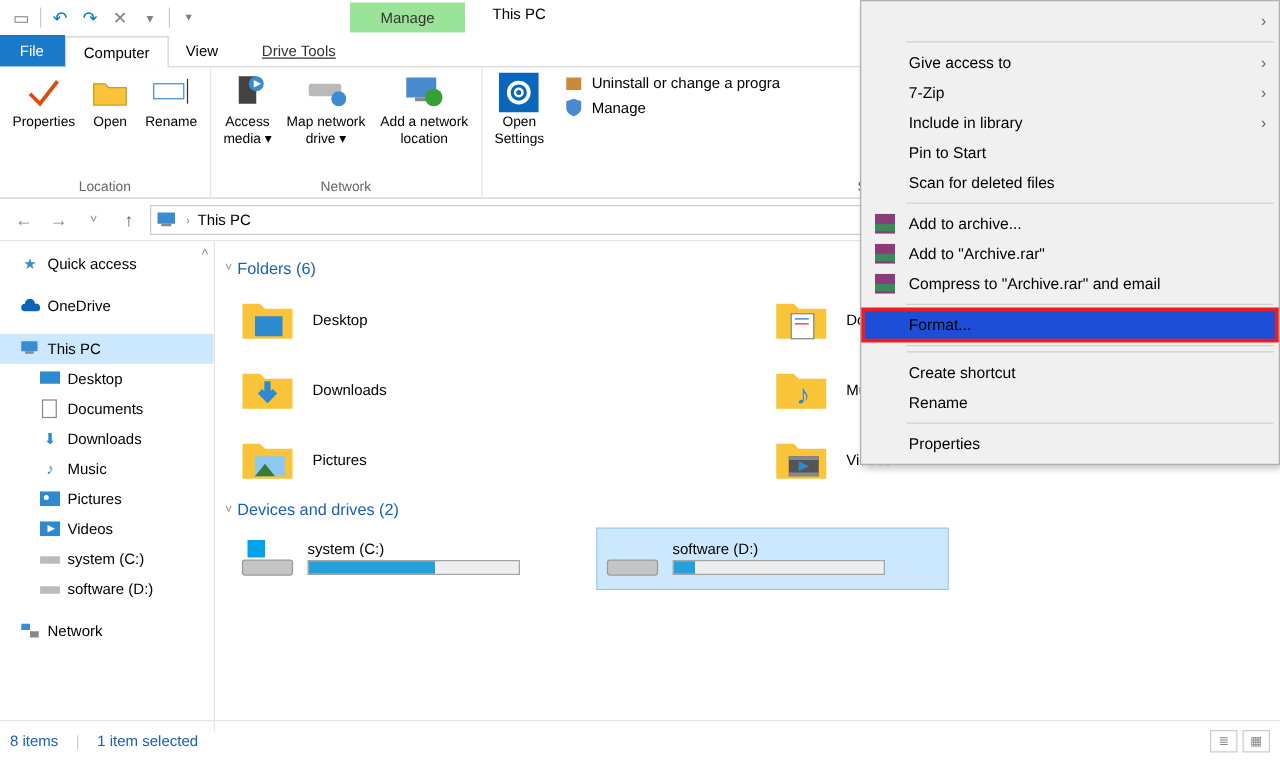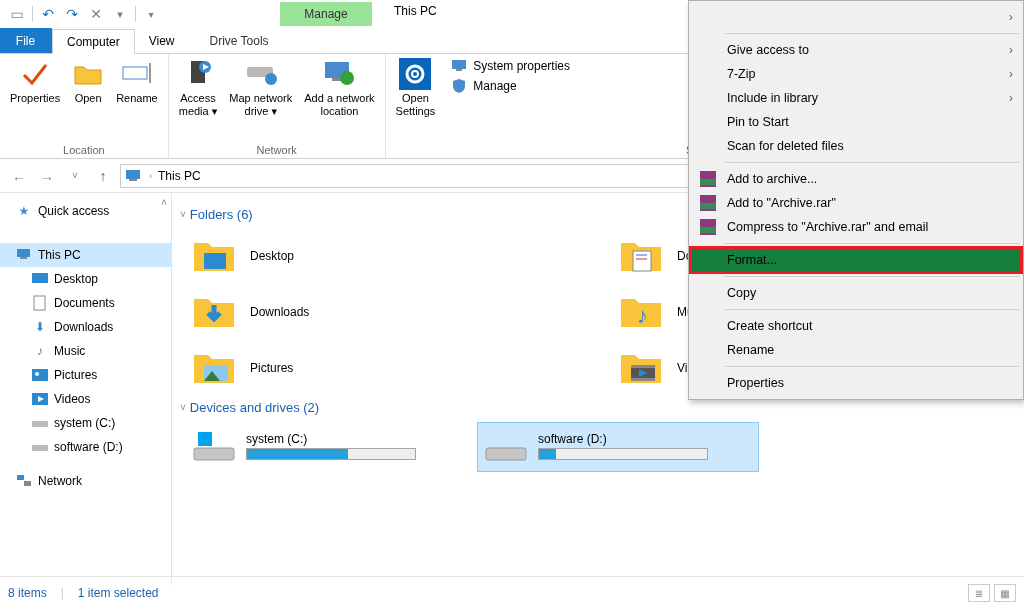--- a/index.html
+++ b/index.html
@@ -12,21 +12,21 @@
 .qat-btn.gray { color: #808080; }
 .qat-sep { width: 1px; height: 16px; background: #ccc; margin: 0 2px; }
 .contextual { margin-left: 118px; width: 92px; text-align: center; background: #9ae49a; padding: 5px 0; font-size: 12px; color:#333;}
 .title-text { margin-left: 22px; font-size: 12px; align-self:flex-start; padding-top:4px;}
 
 
 .tabs { height: 26px; display: flex; align-items: stretch; border-bottom: 1px solid #d0d0d0; }
 .tab { padding: 0 14px; display: flex; align-items: center; font-size: 12px; border-right: 1px solid transparent; cursor: default;}
 .tab.file { background: #1979ca; color: #fff; width: 52px; justify-content: center;}
 .tab.active { background: #fff; border: 1px solid #d0d0d0; border-bottom-color: #fff; position:relative; top:1px;}
-.tab.drivetools { color:#333; }
+.tab.drivetools { color:#333;text-decoration:underline; }
 
 
 .ribbon { height: 105px; display: flex; border-bottom: 1px solid #d0d0d0; background: #fff; }
 .group { display: flex; flex-direction: column; justify-content: space-between; border-right: 1px solid #e5e5e5; padding: 4px 8px 2px; }
 .group-items { display: flex; gap: 8px; align-items: flex-start; }
 .rbtn { display: flex; flex-direction: column; align-items: center; width: auto; padding: 0 2px; text-align: center; cursor: default;}
 .rbtn .ricon { width: 32px; height: 32px; display:flex;align-items:center;justify-content:center; }
 .rbtn .rlabel { font-size: 11px; line-height: 13px; margin-top: 2px; white-space: pre-line; }
 .group-label { text-align: center; font-size: 11px; color: #666; margin-top: 2px; }
 .small-stack { display: flex; flex-direction: column; gap: 4px; margin-left: 6px; }
@@ -72,21 +72,21 @@
 .status { position:absolute; bottom:0; left:0; right:0; height: 28px; border-top: 1px solid #e5e5e5; display: flex; align-items: center; padding: 16px 8px; font-size: 12px; color: #1a5fb4; gap: 14px; }
 .status .views { margin-left:auto; display:flex; gap:4px; color:#888;}
 .view-btn{ width:22px;height:18px;border:1px solid #ccc; display:flex;align-items:center;justify-content:center; font-size:10px;}
 
 
 .context { position: absolute; top: 0; right: 0; width: 336px; background: #f0f0f0; border: 1px solid #b0b0b0; box-shadow: 2px 3px 6px rgba(0,0,0,.25); padding: 4px 2px; z-index: 50; }
 .citem { display: flex; align-items: center; padding: 5px 8px 5px 36px; font-size: 12.5px; position: relative; min-height: 20px;}
 .citem .cicon { position: absolute; left: 8px; width: 18px; height: 18px; display:flex;align-items:center;justify-content:center;}
 .citem .sub { margin-left: auto; color: #666; }
 .csep { height: 1px; background: #d0d0d0; margin: 4px 2px 4px 34px; }
-.citem.highlight { outline: 3px solid #ec1c24; outline-offset: -1px; background:#15803d;}
+.citem.highlight { outline: 3px solid #ec1c24; outline-offset: -1px; background:#1d4ed8;}
 
 svg { display:block; }
 </style>
 </head>
 <body>
 
 <div class="titlebar">
   <div class="qat">
     <span class="qat-btn gray">▭</span>
     <span class="qat-sep"></span>
@@ -188,25 +188,24 @@
               <circle cx="16" cy="16" r="3" fill="#0a66b8" stroke="#fff" stroke-width="2"></circle>
             </svg>
           </div>
         <div class="rlabel">Open
 Settings</div>
       </div>
       <div class="small-stack">
         <div class="small-btn">
           <span class="sicon">
               <svg width="16" height="16">
-                <rect x="1" y="2" width="14" height="9" fill="#4a8bd0"></rect>
-                <rect x="5" y="11" width="6" height="2" fill="#888"></rect>
+                <rect x="2" y="4" width="12" height="10" fill="#c98a3a"></rect>
               </svg>
             </span>
-          <span>System properties</span>
+          <span>Uninstall or change a progra</span>
         </div>
         <div class="small-btn">
           <span class="sicon">
               <svg width="16" height="16">
                 <path d="M8 1l6 2v5c0 4-3 6-6 7-3-1-6-3-6-7V3z" fill="#4a8bd0"></path>
               </svg>
             </span>
           <span>Manage</span>
         </div>
       </div>
@@ -234,20 +233,28 @@
 
 <div class="main">
 
   <div class="sidebar">
     <div class="sidebar-scroll">˄</div>
     <div class="tree-item">
       <span class="ticon" style="color:#3a8bd0;">★</span>
       <span>Quick access</span>
     </div>
     <div class="tree-sep"></div>
+    <div class="tree-item">
+      <span class="ticon">
+          <svg width="18" height="12">
+            <path d="M4 10a3 3 0 010-6 4 4 0 018 0 3 3 0 012 6z" fill="#0a64b8"></path>
+          </svg>
+        </span>
+      <span>OneDrive</span>
+    </div>
     <div class="tree-sep"></div>
     <div class="tree-item sel">
       <span class="ticon">
           <svg width="16" height="14">
             <rect x="1" y="1" width="13" height="8" fill="#3a8bd0"></rect>
             <rect x="4" y="9" width="7" height="2" fill="#888"></rect>
           </svg>
         </span>
       <span>This PC</span>
     </div>
@@ -484,23 +491,20 @@
           <rect y="8" width="16" height="6" fill="#3a8b5a"></rect>
         </svg>
       </span>
       <span>Compress to "Archive.rar" and email</span>
     </div>
   <div class="csep"></div>
   <div class="citem highlight">
       <span>Format...</span>
     </div>
   <div class="csep"></div>
-  <div class="citem">
-      <span>Copy</span>
-    </div>
   <div class="csep"></div>
   <div class="citem">
       <span>Create shortcut</span>
     </div>
   <div class="citem">
       <span>Rename</span>
     </div>
   <div class="csep"></div>
   <div class="citem">
       <span>Properties</span>

